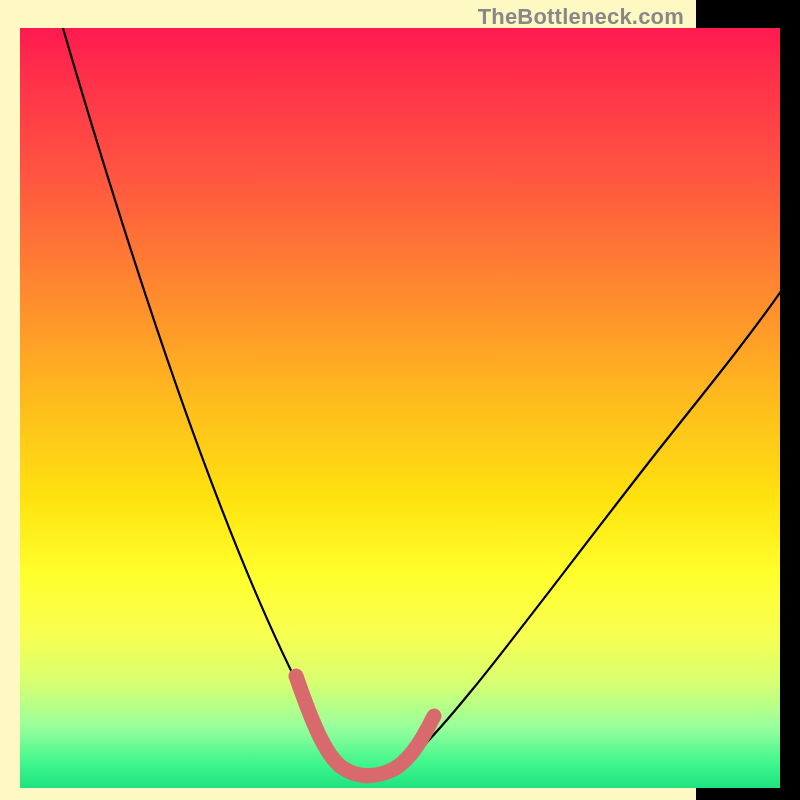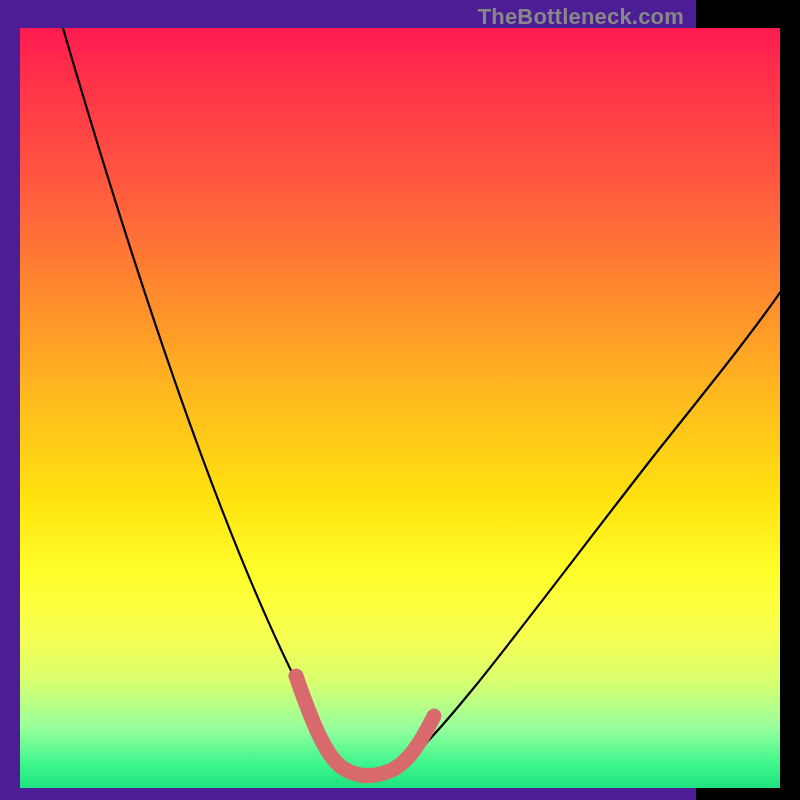--- a/index.html
+++ b/index.html
@@ -8,21 +8,21 @@
     width: 800px;
     height: 800px;
     background: #000;
     font-family: Arial, Helvetica, sans-serif;
     overflow: hidden;
   }
   .frame {
     position: relative;
     width: 696px;
     height: 800px;
-    background: #4c1d95;
+    background: #fef9c3;
   }
   .watermark {
     position: absolute;
     top: 4px;
     right: 12px;
     color: #888;
     font-size: 22px;
     font-weight: 600;
     letter-spacing: 0.2px;
     user-select: none;

